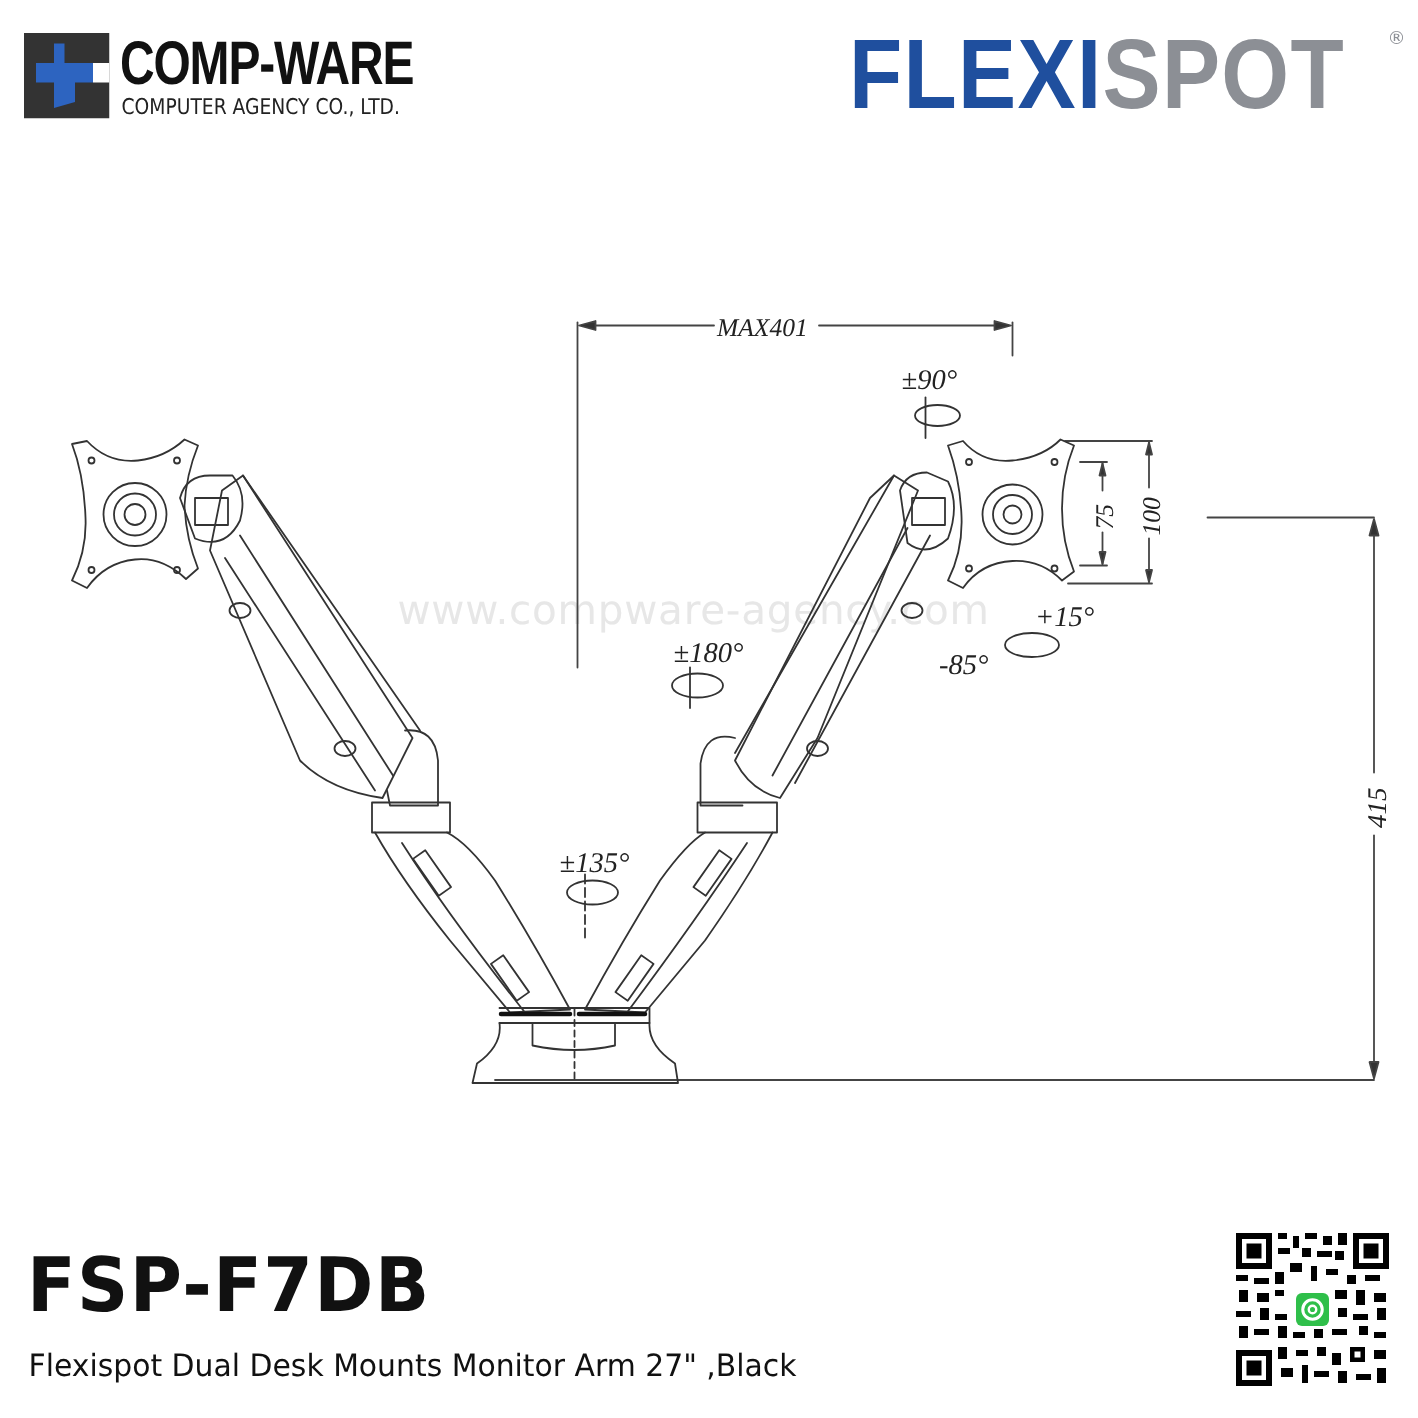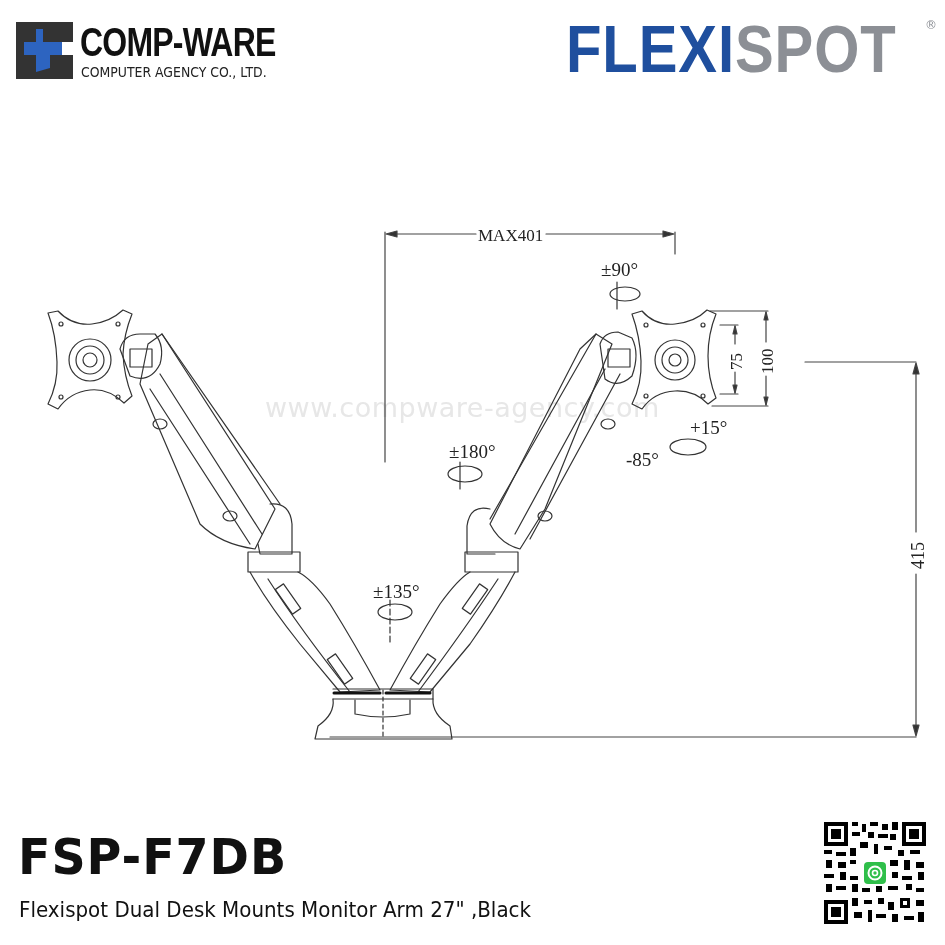--- a/index.html
+++ b/index.html
@@ -8,21 +8,21 @@
   
   #cw-mark { left:16px; top:22px; width:57px; height:57px; }
   #cw-name { left:80px; top:20px; font-family:"Liberation Sans", sans-serif; font-weight:bold; font-size:41px; letter-spacing:-1px; color:#111; transform:scaleX(0.78); transform-origin:left top; line-height:44px; white-space:nowrap; }
   #cw-sub { left:81px; top:64px; font-family:"DejaVu Sans", sans-serif; font-size:14.5px; color:#222; transform:scaleX(0.86); transform-origin:left top; white-space:nowrap; line-height:17px; }
   
   #fs-logo { left:566px; top:14px; font-family:"Liberation Sans", sans-serif; font-weight:bold; font-size:66px; line-height:70px; transform:scaleX(0.88); transform-origin:left top; white-space:nowrap; letter-spacing:1px; }
   #fs-logo .flexi { color:#1f4f9e; }
   #fs-logo .spot { color:#8c8f95; }
   #fs-reg { left:925px; top:18px; font-size:12px; color:#8c8f95; }
   
-  #diagram { left:0; top:204px; width:865px; height:560px; }
+  #diagram { left:0; top:187px; width:865px; height:560px;font-style:italic; }
   .dim-text { font-family:"Liberation Serif", serif; fill:#222; }
   
   #watermark { left:265px; top:392px; font-family:"DejaVu Sans", sans-serif; font-size:27px; color:#e7e7e7; letter-spacing:0.5px; white-space:nowrap; }
   
   #model { left:18px; top:828px; font-family:"DejaVu Sans", sans-serif; font-weight:bold; font-size:50px; color:#111; letter-spacing:1px; line-height:58px; transform:scaleX(0.95); transform-origin:left top; white-space:nowrap; }
   #desc { left:19px; top:897px; font-family:"DejaVu Sans", sans-serif; font-size:20.5px; color:#111; white-space:nowrap; line-height:26px; transform:scaleX(0.97); transform-origin:left top; }
   #qr { left:822px; top:820px; width:106px; height:106px; }
 </style>
 </head>
 <body>

